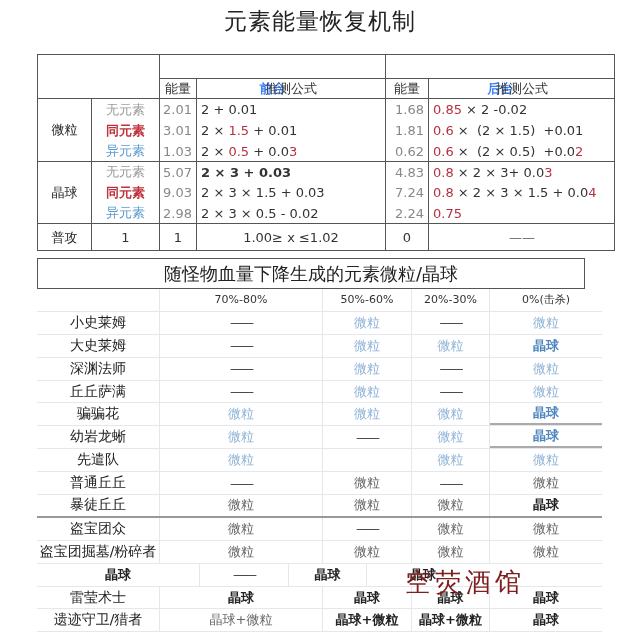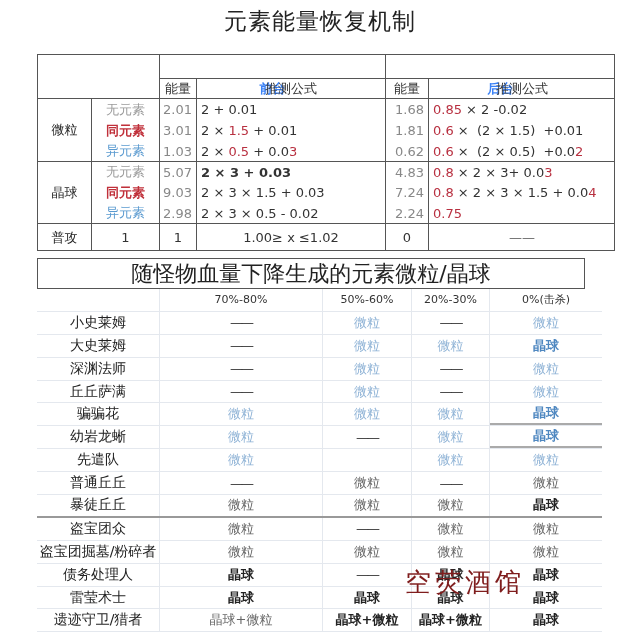--- a/index.html
+++ b/index.html
@@ -20,21 +20,21 @@
   .sub { font-size:12px; }
   .sub.none { color:#9a9a9a; }
   .sub.same { color:#c0303a; font-weight:bold; }
   .sub.diff { color:#5a9ad0; }
   .num { color:#888; font-size:13px; }
   .formula { color:#333; font-size:13px; }
   .red { color:#b83040; }
   .bold { font-weight:bold; }
 
   
-  .t2title { position:absolute; left:37px; top:258px; width:548px; height:31px; border:1px solid #555; box-sizing:border-box; display:flex; align-items:center; justify-content:center; font-size:22px; color:#222; }
+  .t2title { position:absolute; left:37px; top:258px; width:548px; height:31px; border:1px solid #555; box-sizing:border-box; display:flex; align-items:center; justify-content:center; font-size:18px; color:#222; }
   .t2 { position:absolute; left:37px; top:289px; width:565px; }
   .t2 .row { position:relative; height:22.9px; border-bottom:1px solid #e4e8ee; display:flex; box-sizing:border-box; }
   .t2 .row.sep-strong { border-bottom:2px solid #999; }
   .t2 .c { box-sizing:border-box; display:flex; align-items:center; justify-content:center; font-size:13px; border-right:1px solid #e4e8ee; white-space:nowrap; }
   .t2 .c:last-child { border-right:none; }
   .t2 .c0 { width:123px; font-size:14px; color:#222; }
   .t2 .c1 { width:163px; }
   .t2 .c2 { width:89px; }
   .t2 .c3 { width:78px; }
   .t2 .c4 { width:112px; }
@@ -238,21 +238,20 @@
         <div class="c c4 v-gray">微粒</div>
       </div>
       <div class="row">
         <div class="c c0">盗宝团掘墓/粉碎者</div>
         <div class="c c1 v-gray">微粒</div>
         <div class="c c2 v-gray">微粒</div>
         <div class="c c3 v-gray">微粒</div>
         <div class="c c4 v-gray">微粒</div>
       </div>
       <div class="row">
-        <div class="c c0">债务处理人</div>
         <div class="c c1 v-dark">晶球</div>
         <div class="c c2 v-dash">——</div>
         <div class="c c3 v-dark">晶球</div>
         <div class="c c4 v-dark">晶球</div>
       </div>
       <div class="row">
         <div class="c c0">雷莹术士</div>
         <div class="c c1 v-dark">晶球</div>
         <div class="c c2 v-dark">晶球</div>
         <div class="c c3 v-dark">晶球</div>

